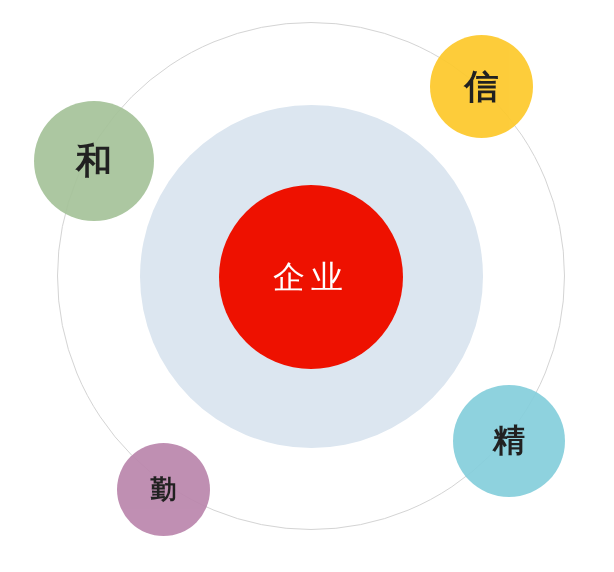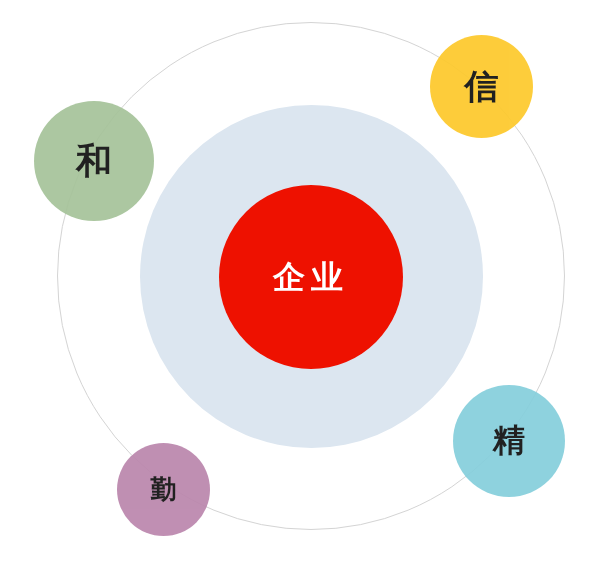--- a/index.html
+++ b/index.html
@@ -4,21 +4,21 @@
   <style>
     html, body { margin:0; padding:0; background:#ffffff; }
     body { width:614px; height:572px; position:relative; overflow:hidden;
            font-family: "DejaVu Sans", sans-serif; }
     .circle { position:absolute; border-radius:50%; display:flex;
               align-items:center; justify-content:center; box-sizing:border-box; }
     .outer-ring { left:57px; top:22px; width:508px; height:508px;
                   border:1px solid #d4d4d4; background:transparent; }
     .inner-bg { left:140px; top:105px; width:343px; height:343px; background:#dce6f0; }
     .core { left:219px; top:185px; width:184px; height:184px; background:#ee1100;
-            flex-direction:column; color:#ffffff; font-weight:bold; font-size:32px;
+            flex-direction:column; color:#ffffff; font-weight:normal; font-size:32px;
             line-height:46px; letter-spacing:6px; }
     .node { color:#111111; font-weight:bold; opacity:0.93; }
     .node-he  { left:34px;  top:101px; width:120px; height:120px; background:#a6c39a; font-size:36px; }
     .node-xin { left:430px; top:35px;  width:103px; height:103px; background:#fdc92c; font-size:34px; }
     .node-jing{ left:453px; top:385px; width:112px; height:112px; background:#86cfdc; font-size:32px; }
     .node-qin { left:117px; top:443px; width:93px;  height:93px;  background:#bb87ad; font-size:26px; }
   </style>
 </head>
 <body>
 

